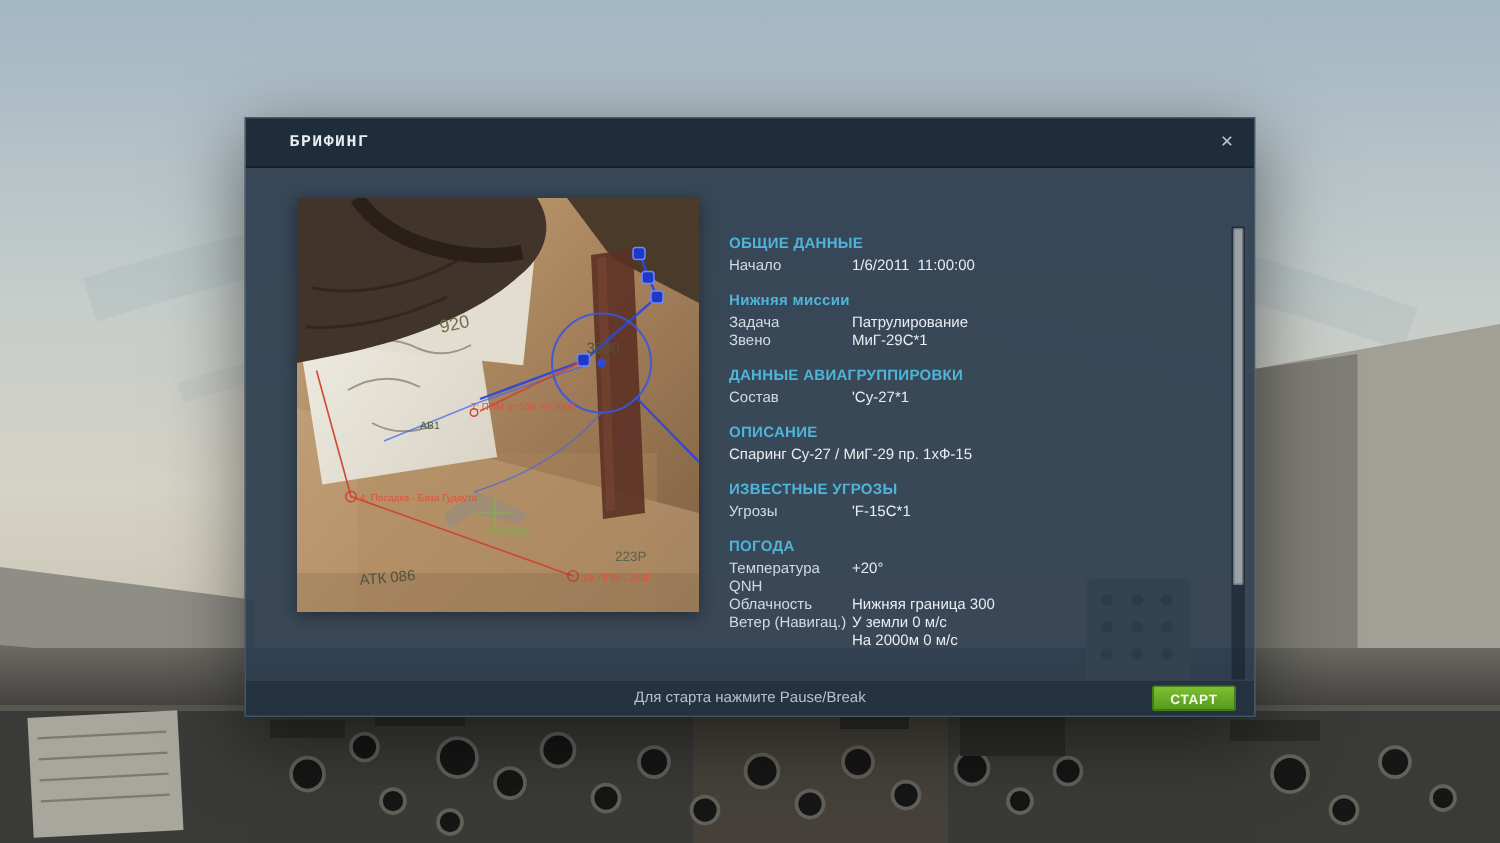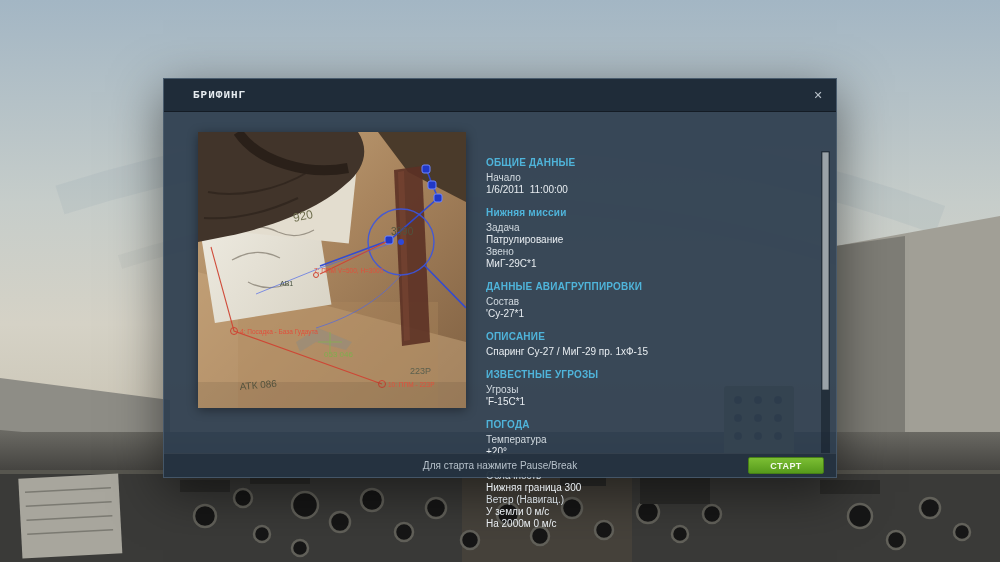--- a/index.html
+++ b/index.html
@@ -35,21 +35,21 @@
 
   .map{
     position:absolute;left:34px;top:21px;width:268px;height:276px;
     box-shadow:0 2px 10px rgba(0,0,0,.4);
   }
   #map-svg text{font-family:"Liberation Sans",sans-serif;}
 
   .info{position:absolute;left:322px;top:46px;width:300px;}
   .section{margin-bottom:11px;}
   .sec-h{color:#4fb4da;font-size:10px;font-weight:700;letter-spacing:.2px;margin-bottom:4px;}
-  .row{display:flex;line-height:12px;font-size:10px;color:#e8edf1;flex-direction:column;}
+  .row{display:flex;line-height:12px;font-size:10px;color:#e8edf1;}
   .row .lab{width:82px;flex:none;color:#d2dae0;white-space:pre-wrap;}
   .row .val{flex:1;white-space:pre-wrap;}
 
   .scrollbar{
     position:absolute;left:657px;top:40px;width:9px;height:308px;
     background:rgba(18,28,38,.55);border-radius:1px;
   }
   .scroll-thumb{
     position:absolute;left:1px;top:1px;width:7px;height:238px;
     background:#9aa2a8;border:1px solid #6f777d;box-sizing:border-box;border-radius:1px;
@@ -58,21 +58,21 @@
   .dialog-footer{
     position:absolute;left:0;right:0;bottom:0;height:23px;
     background:rgba(36,50,64,0.96);
     border-top:1px solid rgba(255,255,255,.07);
   }
   .hint{
     position:absolute;left:0;right:0;top:6px;text-align:center;
     font-size:10px;color:#b6c1ca;
   }
   .start-btn{
-    position:absolute;right:12px;top:3px;width:76px;height:17px;
+    position:absolute;right:12px;top:3px;width:56px;height:17px;
     background:linear-gradient(#7cbf33,#569a1c);
     border:1px solid #477f17;border-radius:2px;
     font-family:"Liberation Sans",sans-serif;
     font-size:9px;font-weight:bold;color:#f4f9ee;letter-spacing:.5px;
     cursor:pointer;padding:0;
   }
 </style>
 </head>
 <body>
 

